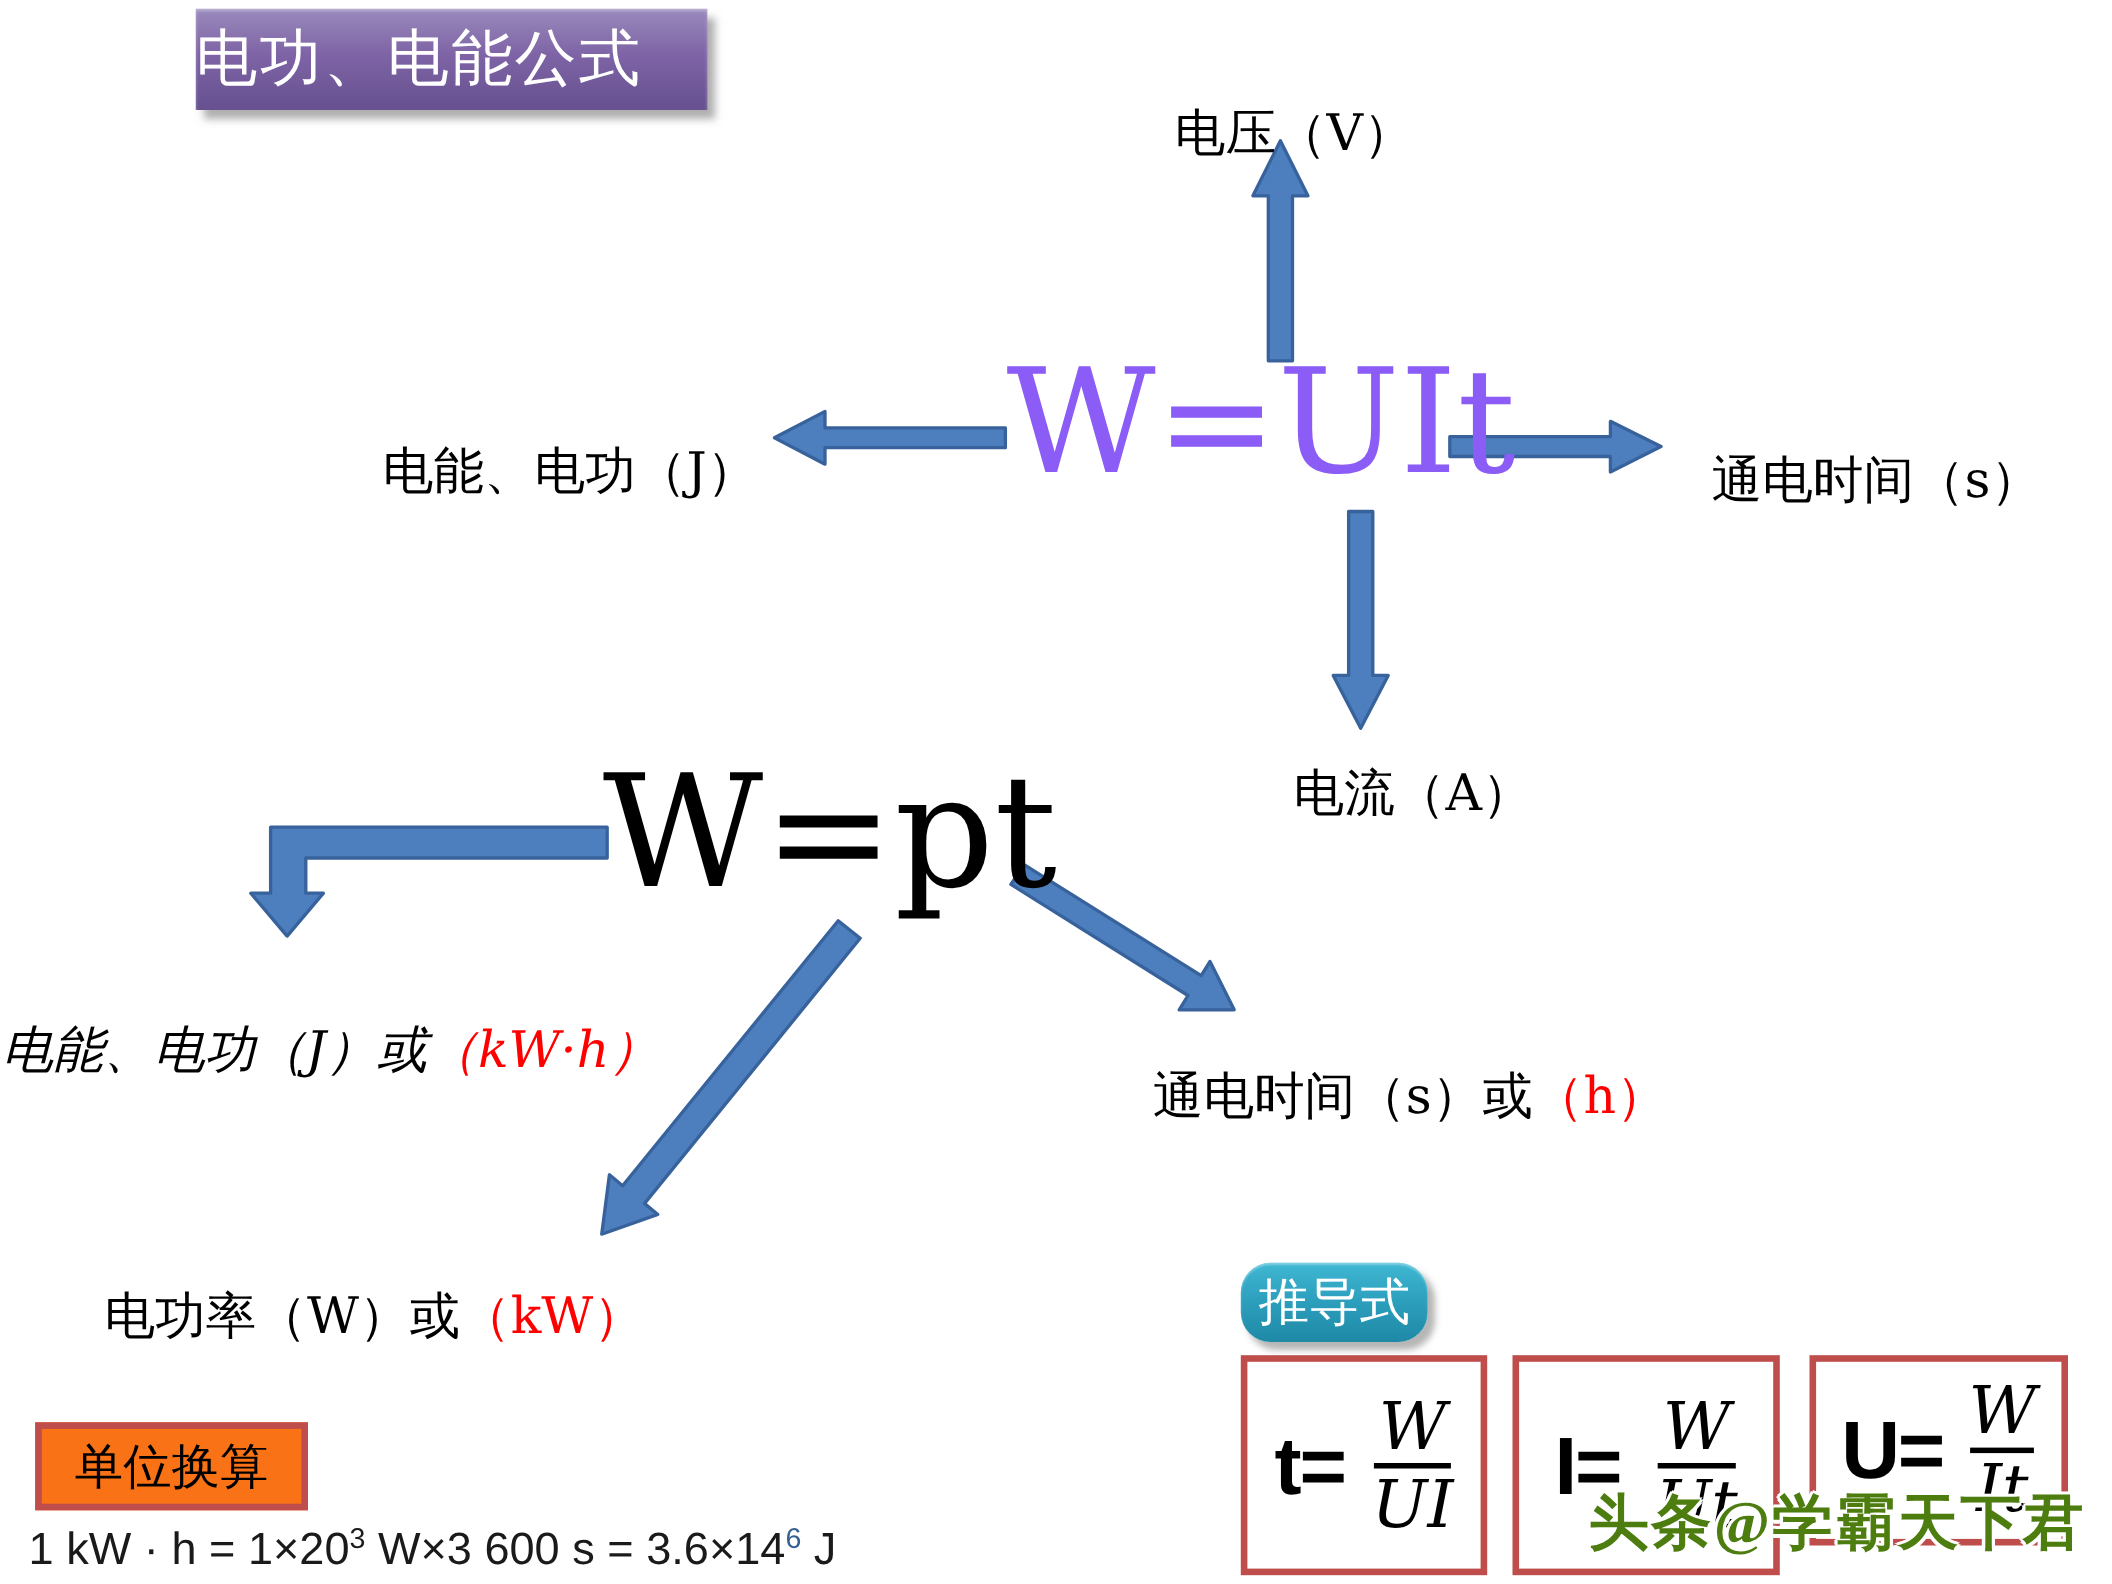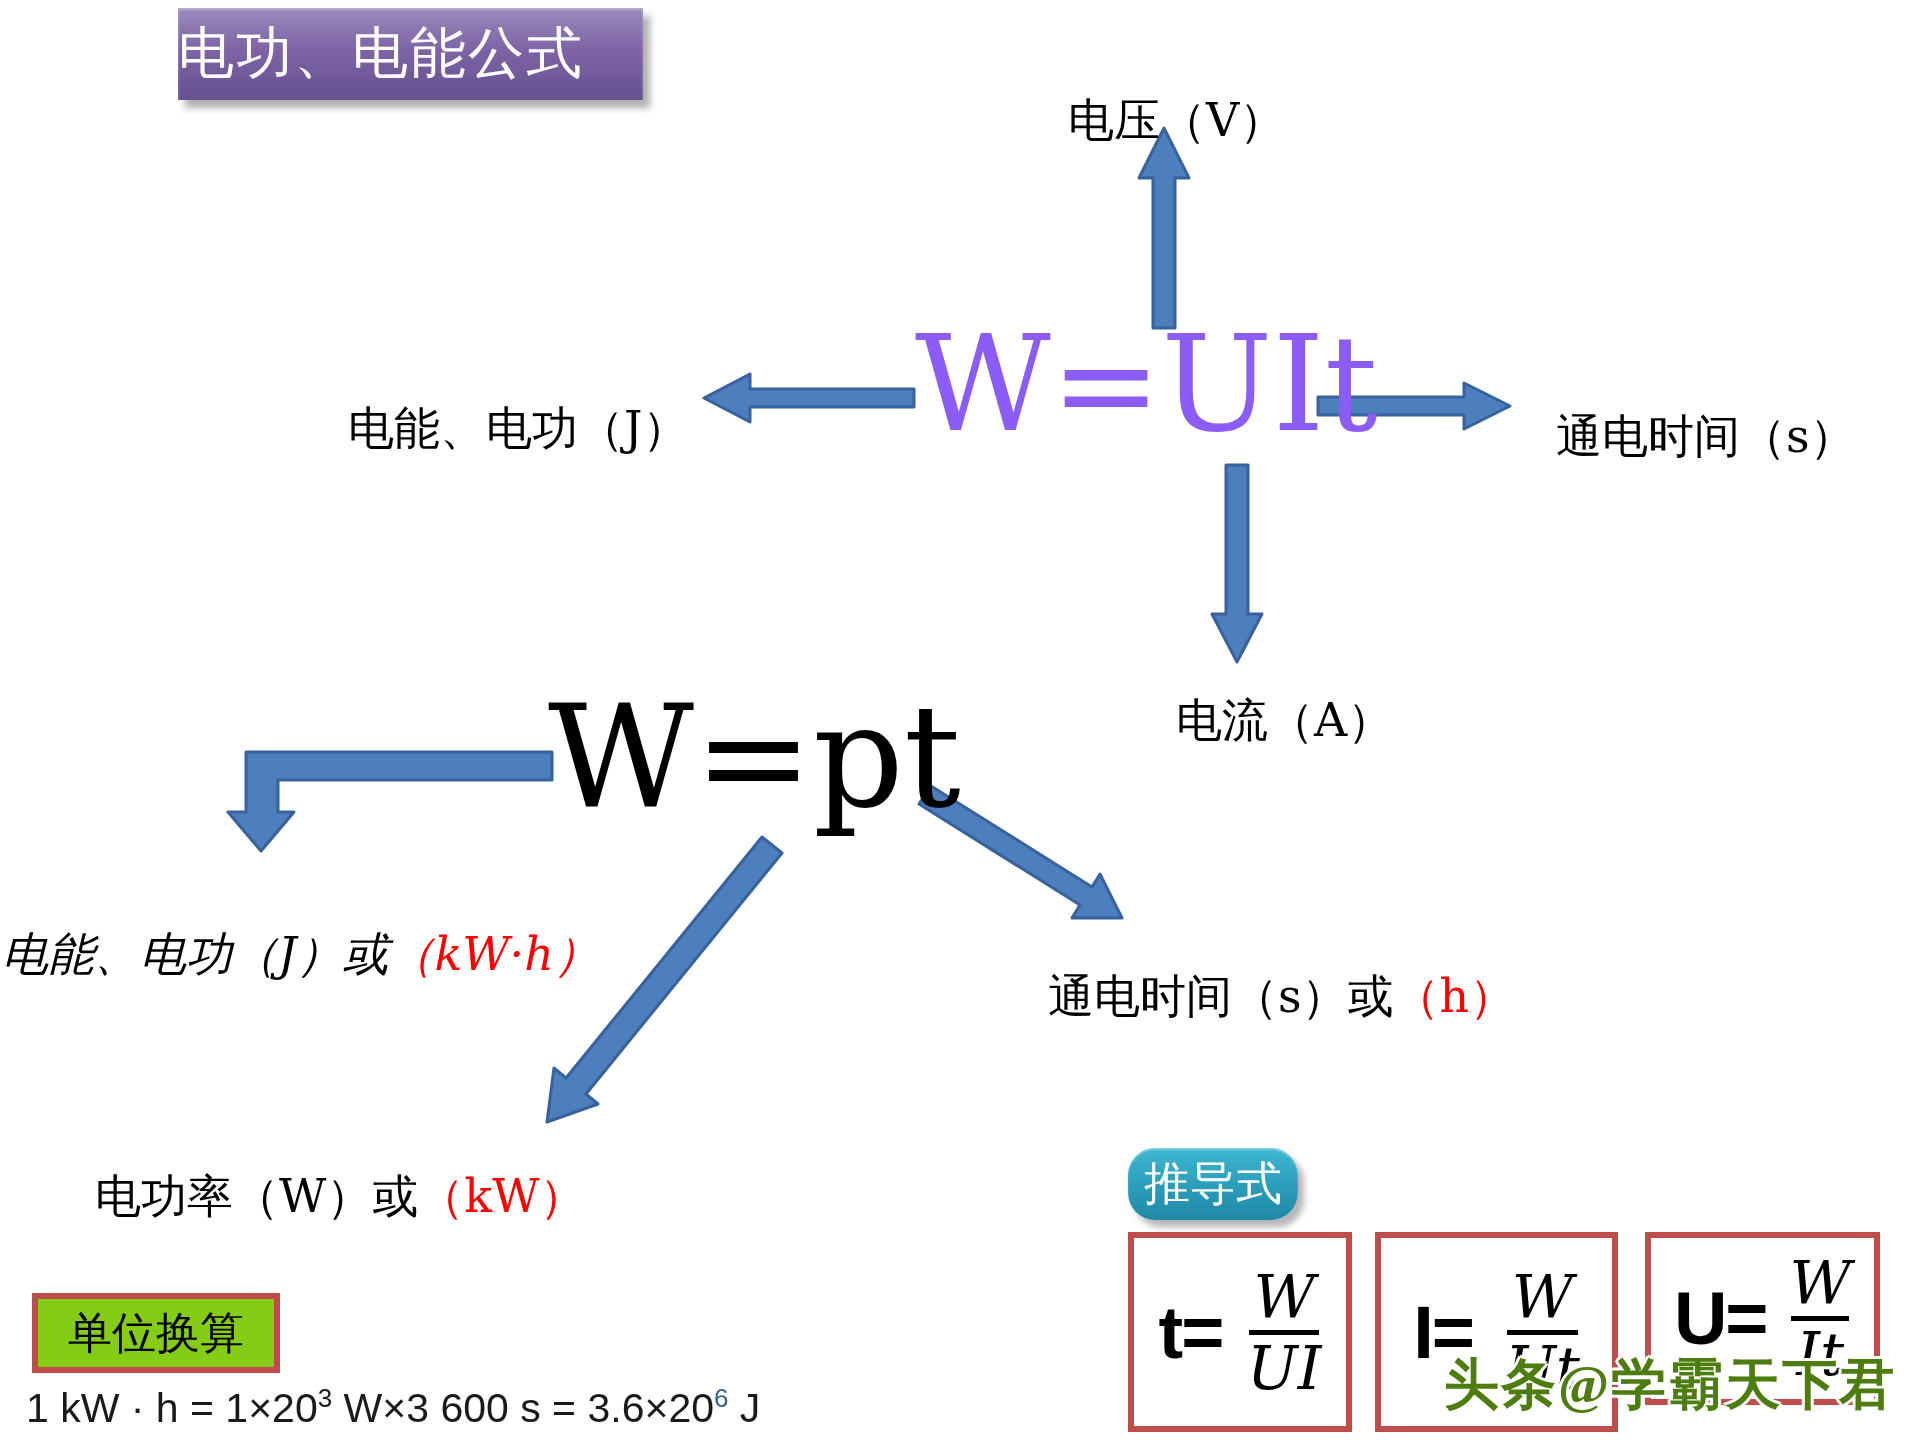--- a/index.html
+++ b/index.html
@@ -25,21 +25,21 @@
   .lbl-energy-j{left:348px;top:368px;}
   .lbl-time-s{left:1556px;top:376px;}
   .lbl-current{left:1176px;top:660px;}
   .lbl-energy-kwh{left:2px;top:894px;font-style:italic;}
   .lbl-time-h{left:1048px;top:936px;}
   .lbl-power-kw{left:95px;top:1136px;}
 
   
   .unit-box{left:32px;top:1293px;width:248px;height:80px;box-sizing:border-box;
     border:6px solid #bf4d4b;display:flex;align-items:center;justify-content:center;
-    font-size:44px;color:#000;background:#84cc16;}
+    font-size:44px;color:#000;background:#f97316;}
   .conversion{left:26px;top:1385px;font-family:"Liberation Sans","DejaVu Sans",sans-serif;
     font-size:41px;color:#1a1a1a;white-space:nowrap;}
   .conversion sup{font-size:26px;line-height:0;}
   .conversion sup.blue{color:#365f91;}
 
   
   .derive-banner{left:1128px;top:1148px;width:170px;height:72px;
     background:linear-gradient(180deg,#3fb7d3 0%,#2a9cba 55%,#1f89a6 100%);
     box-shadow:6px 7px 6px rgba(110,110,110,.5), inset 0 2px 2px rgba(255,255,255,.35);
     color:#fff;font-size:46px;display:flex;align-items:center;justify-content:center;border-radius:27px;}
@@ -129,16 +129,16 @@
     <span class="num">W</span>
     <span class="bar"></span>
     <span class="den">It</span>
   </span>
 </div>
 
 <div class="abs unit-box txt">
   <span>单位换算</span>
 </div>
 <div class="abs conversion txt">
-  <span>1 kW · h = 1×20</span><sup>3</sup><span> W×3 600 s = 3.6×20</span><sup class="blue">6</sup><span> J</span>
+  <span>1 kW · h = 1×20</span><sup>3</sup><span> W×3 600 s = 3.6×14</span><sup class="blue">6</sup><span> J</span>
 </div>
 
 <div class="abs watermark">头条@学霸天下君</div>
 
 </body></html>

